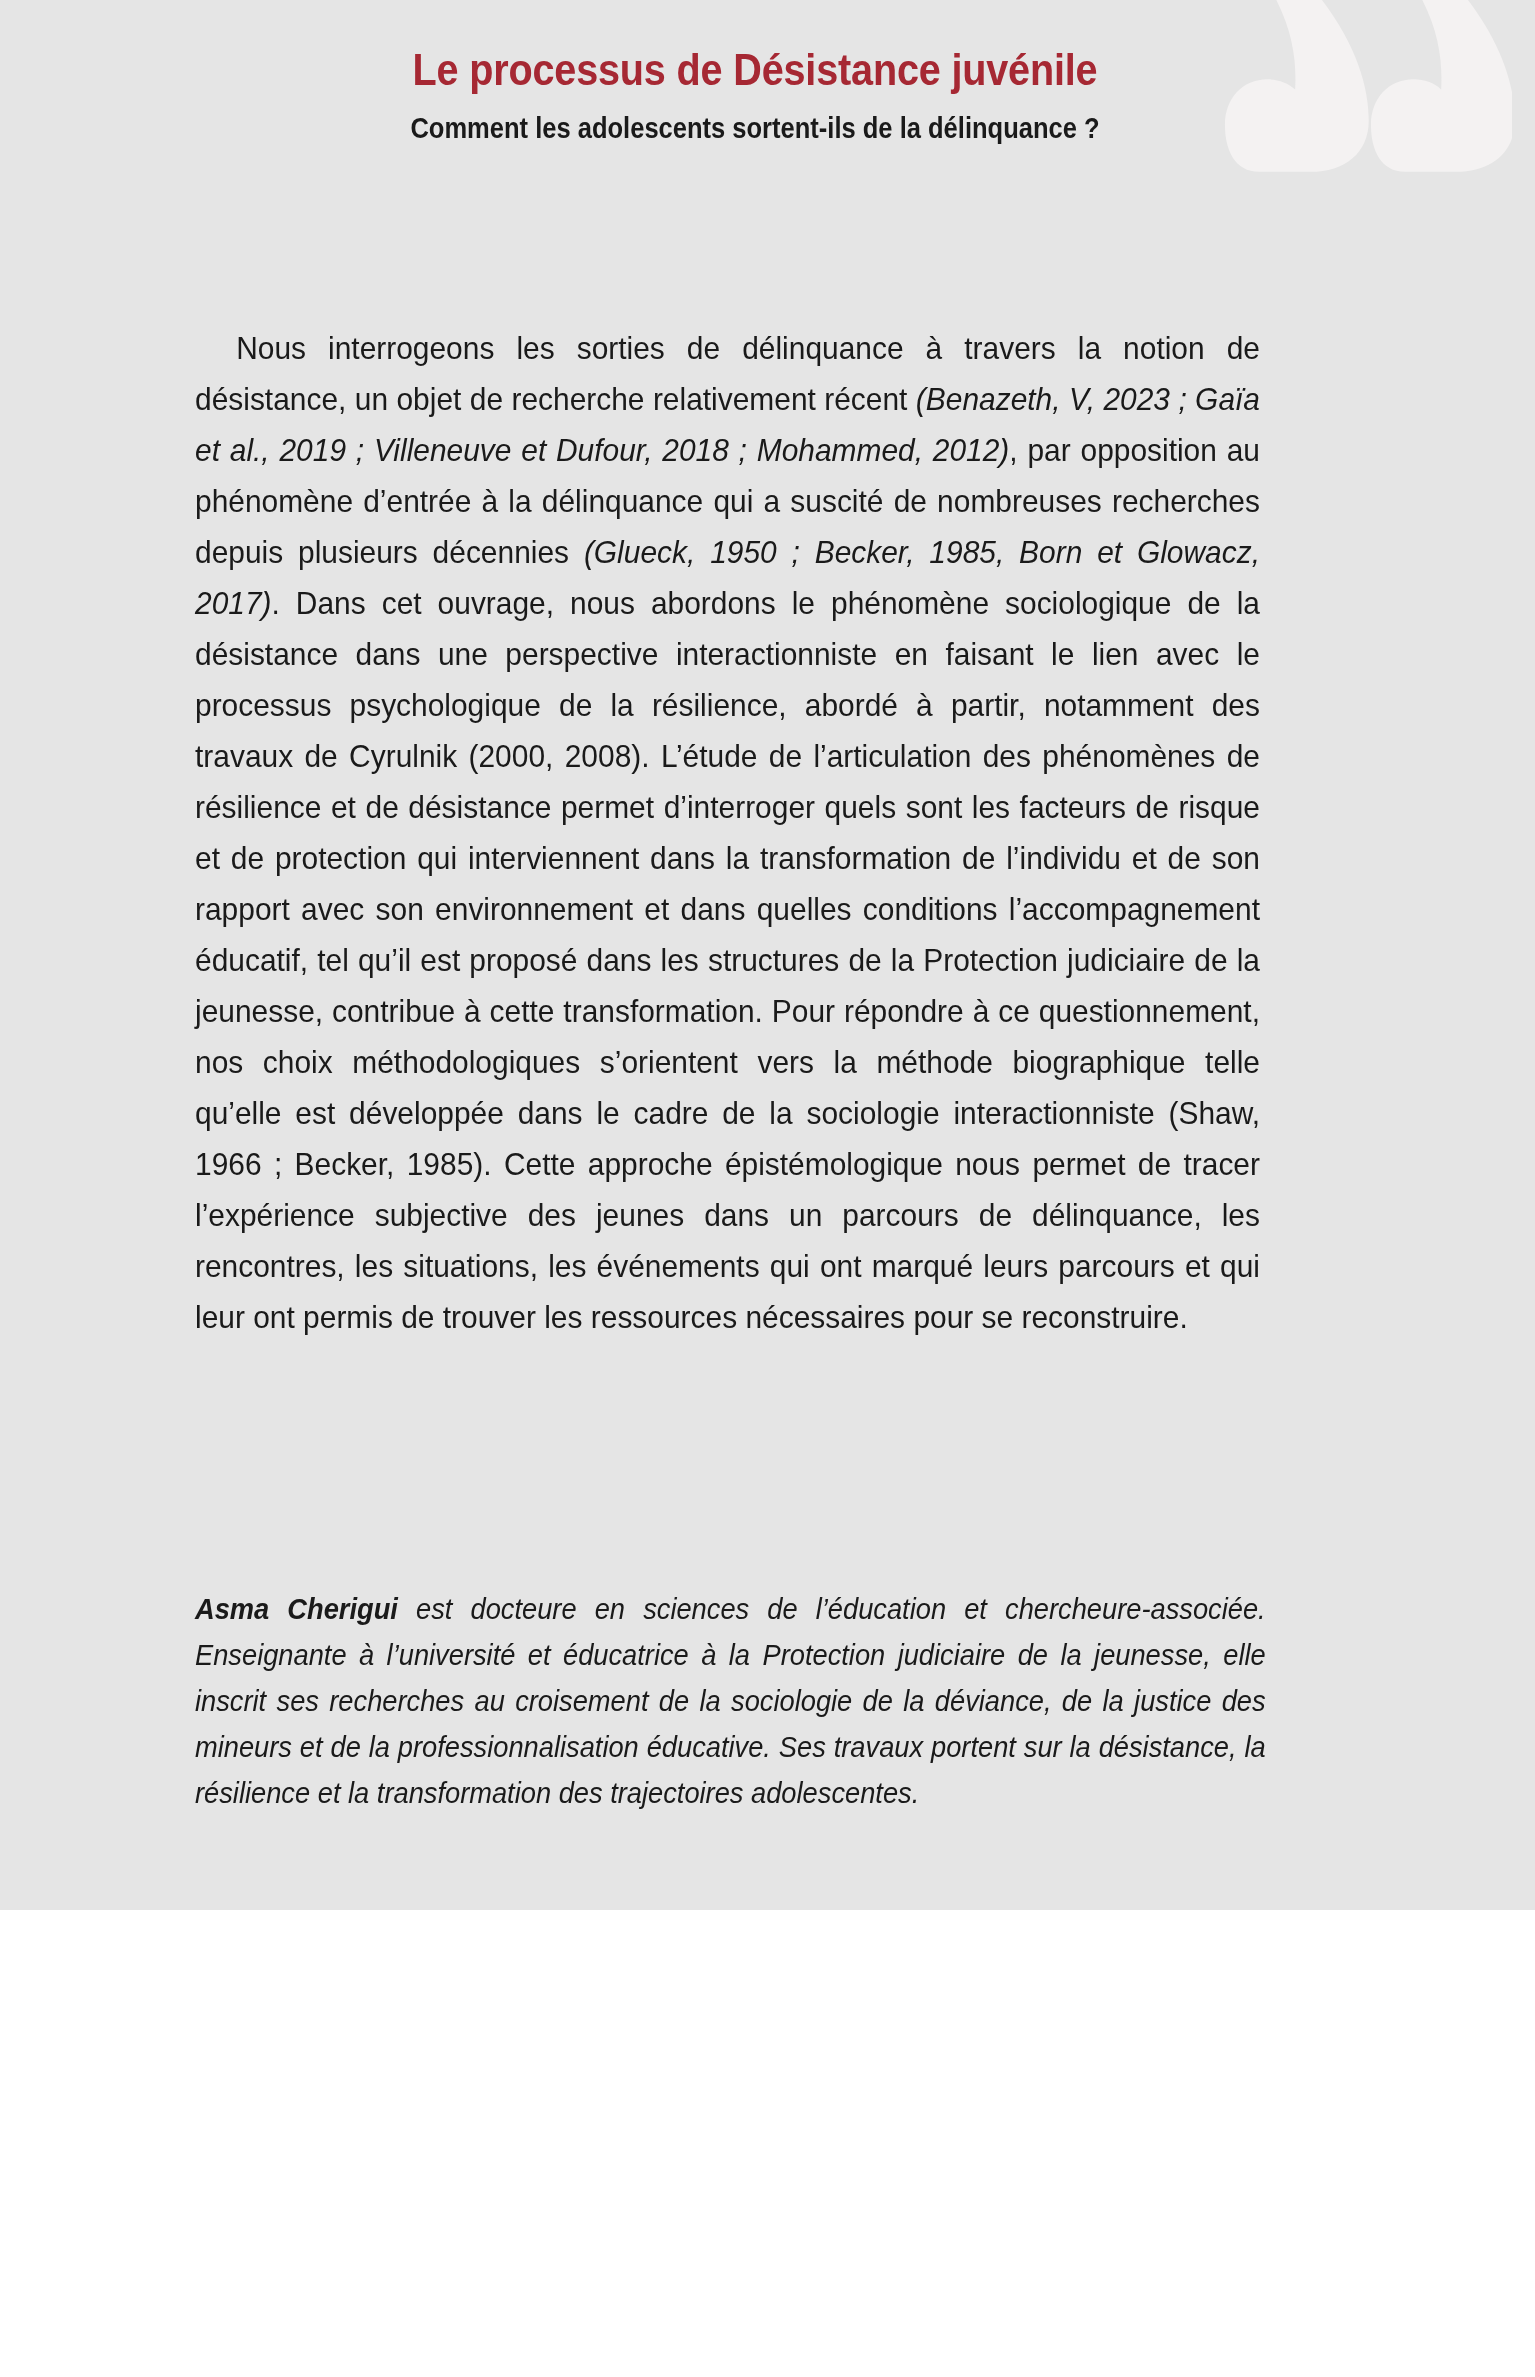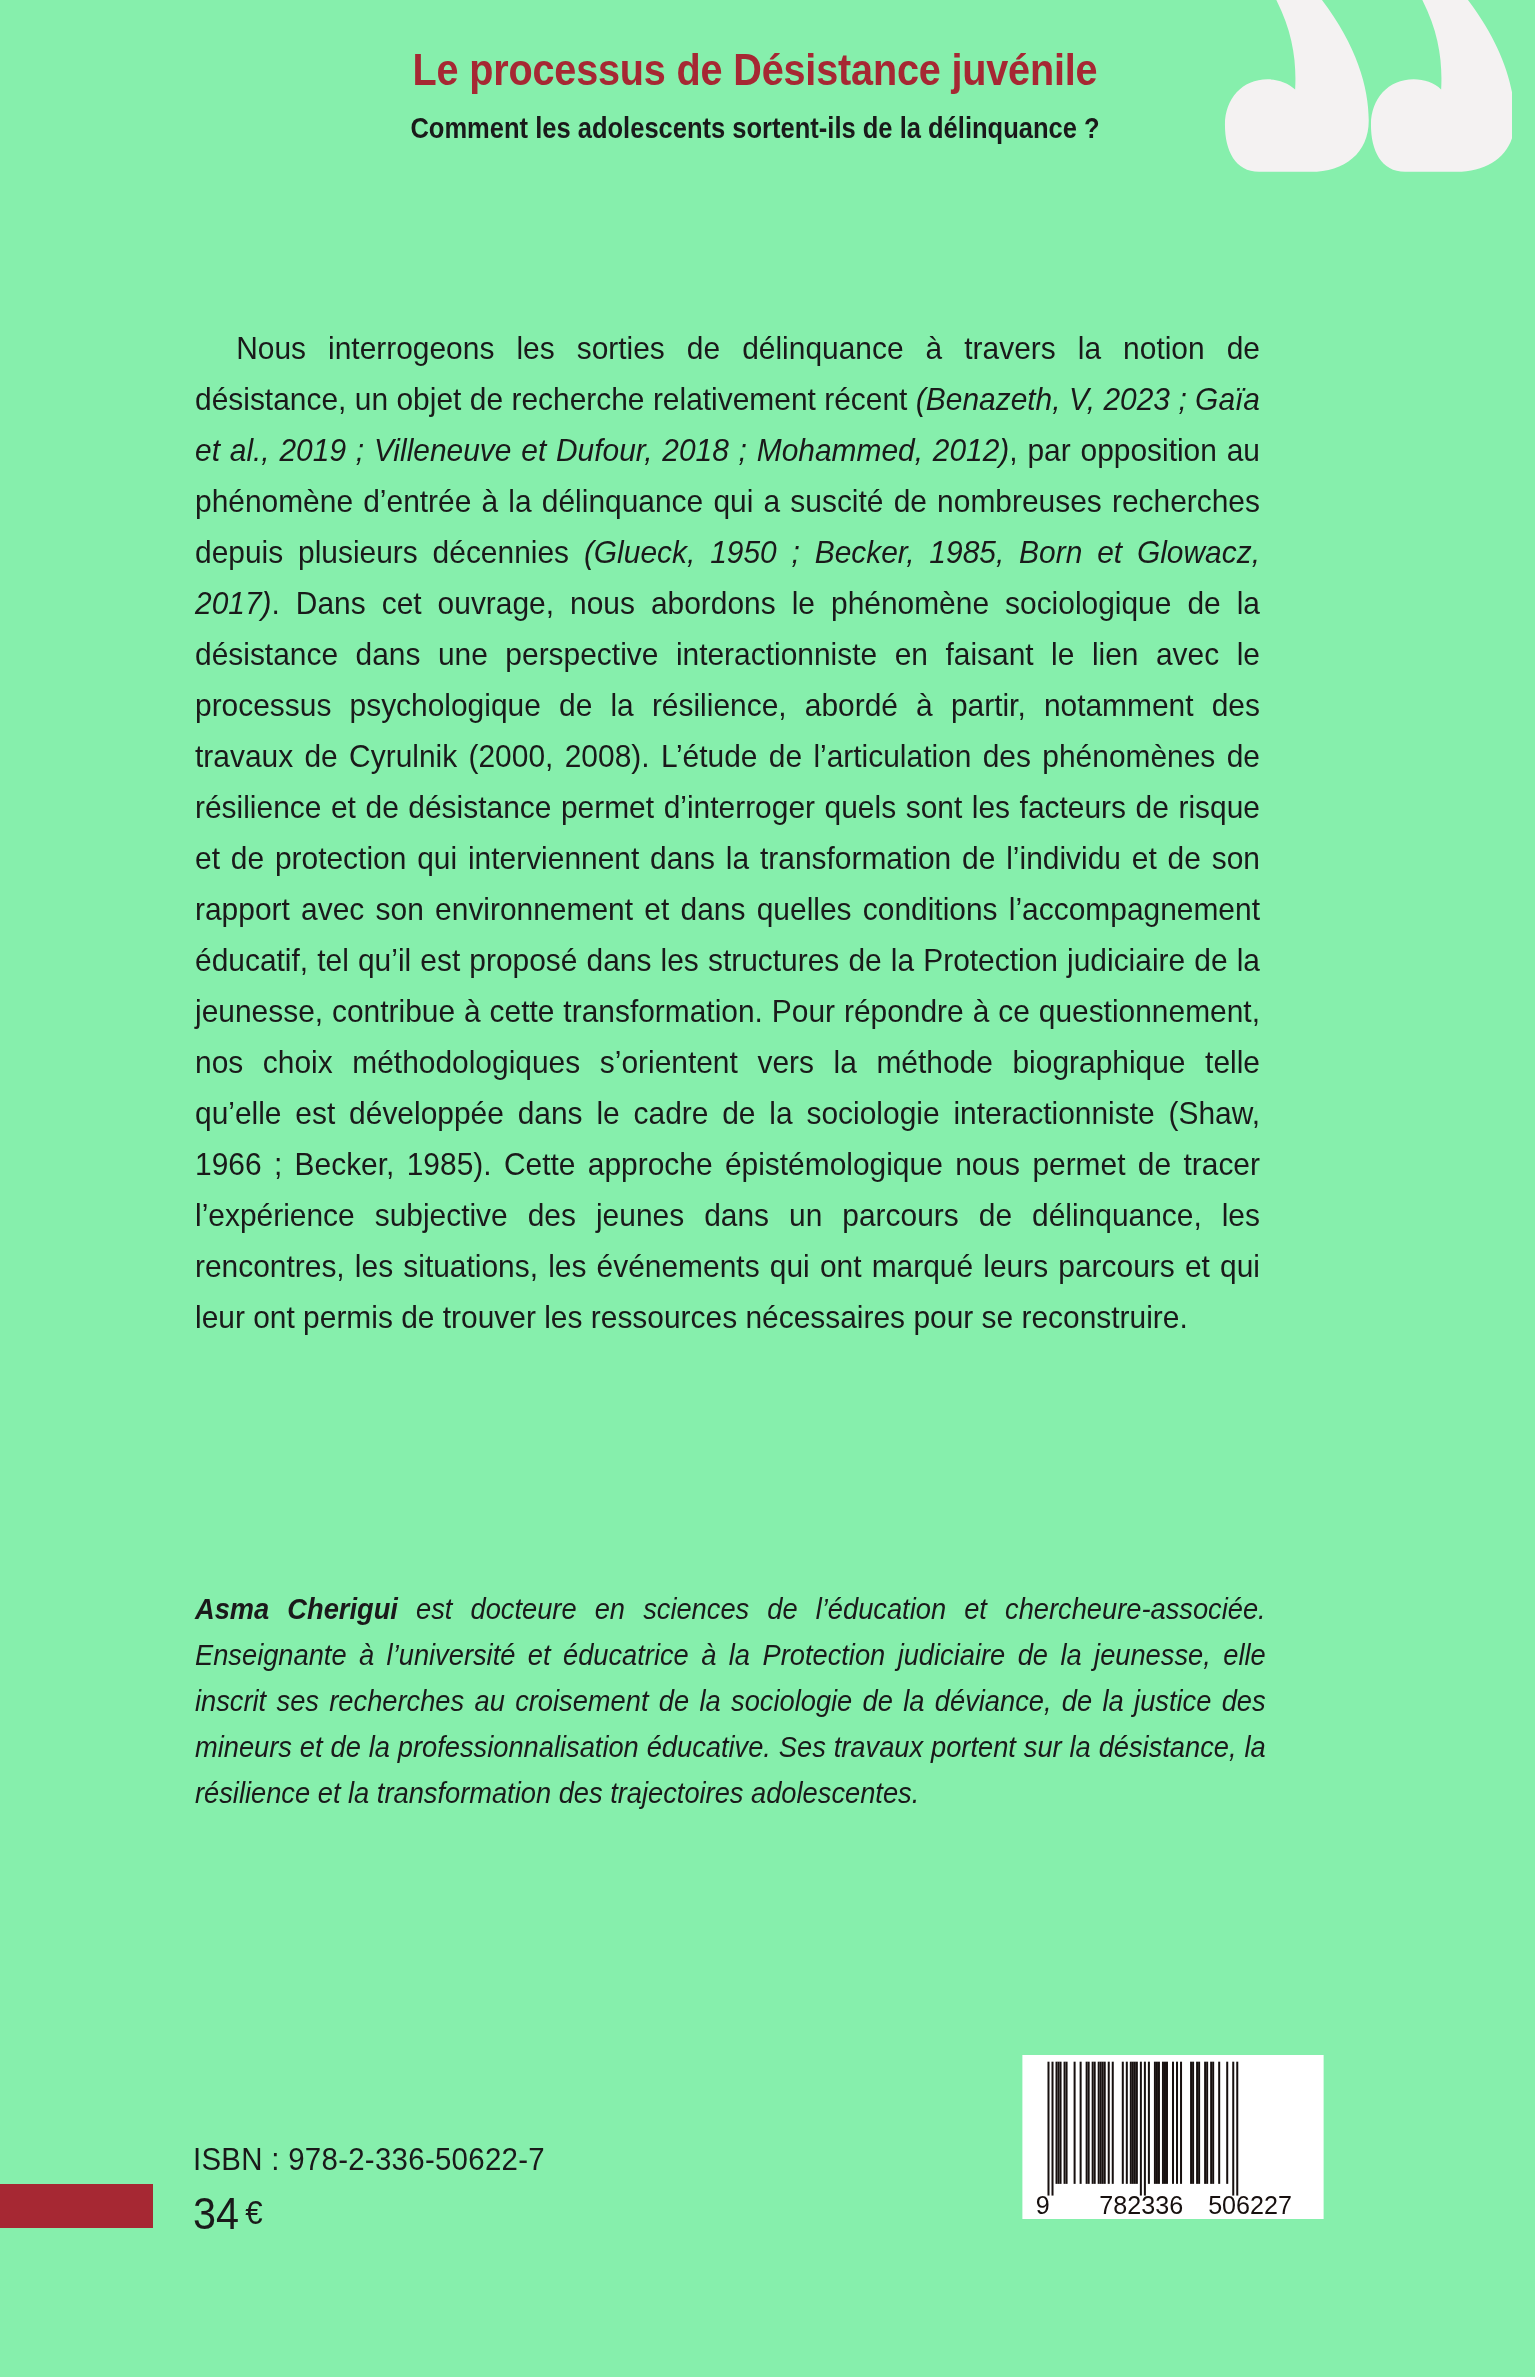--- a/index.html
+++ b/index.html
@@ -6,22 +6,22 @@
     margin: 0;
     padding: 0;
     background: #ffffff;
   }
   body {
     font-family: "Liberation Sans", sans-serif;
   }
   .page {
     position: relative;
     width: 1535px;
-    height: 2377px;
-    background: #86efac;
+    height: 1910px;
+    background: #e5e5e5;
     overflow: hidden;
   }
 
   
   .quote-deco {
     position: absolute;
     top: -15px;
     right: 23.5px;
     width: 319px;
     height: 193px;

